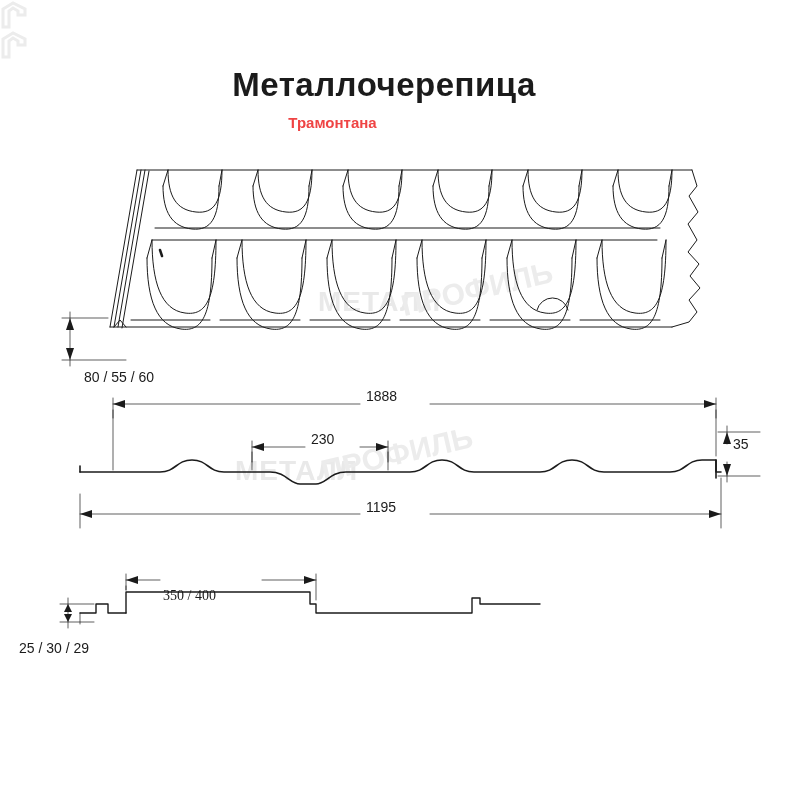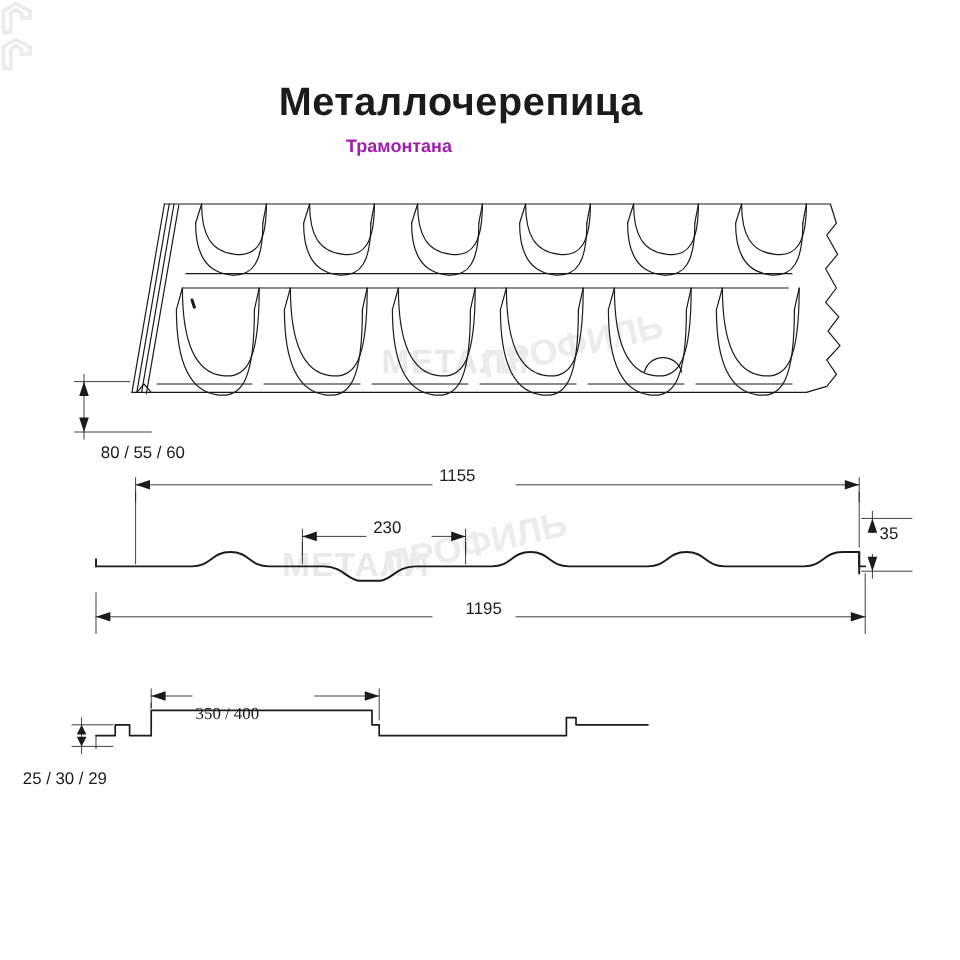--- a/index.html
+++ b/index.html
@@ -33,33 +33,33 @@
     color: #1b1b1b;
   }
   .title-sub {
     position: absolute;
     left: 0;
     top: 114px;
     width: 665px;
     text-align: center;
     font-size: 15px;
     font-weight: bold;
-    color: #a21caf;
+    color: #ef4444;
   }
   .dim-label {
     position: absolute;
     font-size: 14px;
     color: #1b1b1b;
     white-space: nowrap;
   }
   .lbl-thickness1 { left: 84px; top: 369px; }
   .lbl-1155 { left: 366px; top: 388px; }
   .lbl-230  { left: 311px; top: 431px; text-align: right; }
   .lbl-25   { left: 733px; top: 436px; }
-  .lbl-1195 { left: 366px; top: 499px; margin-left: 22px; }
+  .lbl-1195 { left: 366px; top: 499px; }
   .lbl-350  { left: 163px; top: 588px; font-family: Liberation Serif, serif; }
   .lbl-2530 { left: 19px; top: 640px; }
 
   .wm {
     position: absolute;
     pointer-events: none;
     color: #e9e9e9;
     font-size: 28px;
     font-weight: bold;
     letter-spacing: 1px;
@@ -298,18 +298,18 @@
       <path d="M68,598 L68,628"></path>
       <path d="M68,604 L64,612 L72,612 Z" fill="#1b1b1b" stroke="none"></path>
       <path d="M68,622 L64,614 L72,614 Z" fill="#1b1b1b" stroke="none"></path>
       <path d="M80,613 L80,624"></path>
     </g>
 
   </g>
 </svg>
 
 <div class="dim-label lbl-thickness1">80 / 55 / 60</div>
-<div class="dim-label lbl-1155">1155</div>
+<div class="dim-label lbl-1155">1888</div>
 <div class="dim-label lbl-230">230</div>
 <div class="dim-label lbl-25">35</div>
 <div class="dim-label lbl-1195">1195</div>
 <div class="dim-label lbl-350">350 / 400</div>
 <div class="dim-label lbl-2530">25 / 30 / 29</div>
 
 </body></html>

